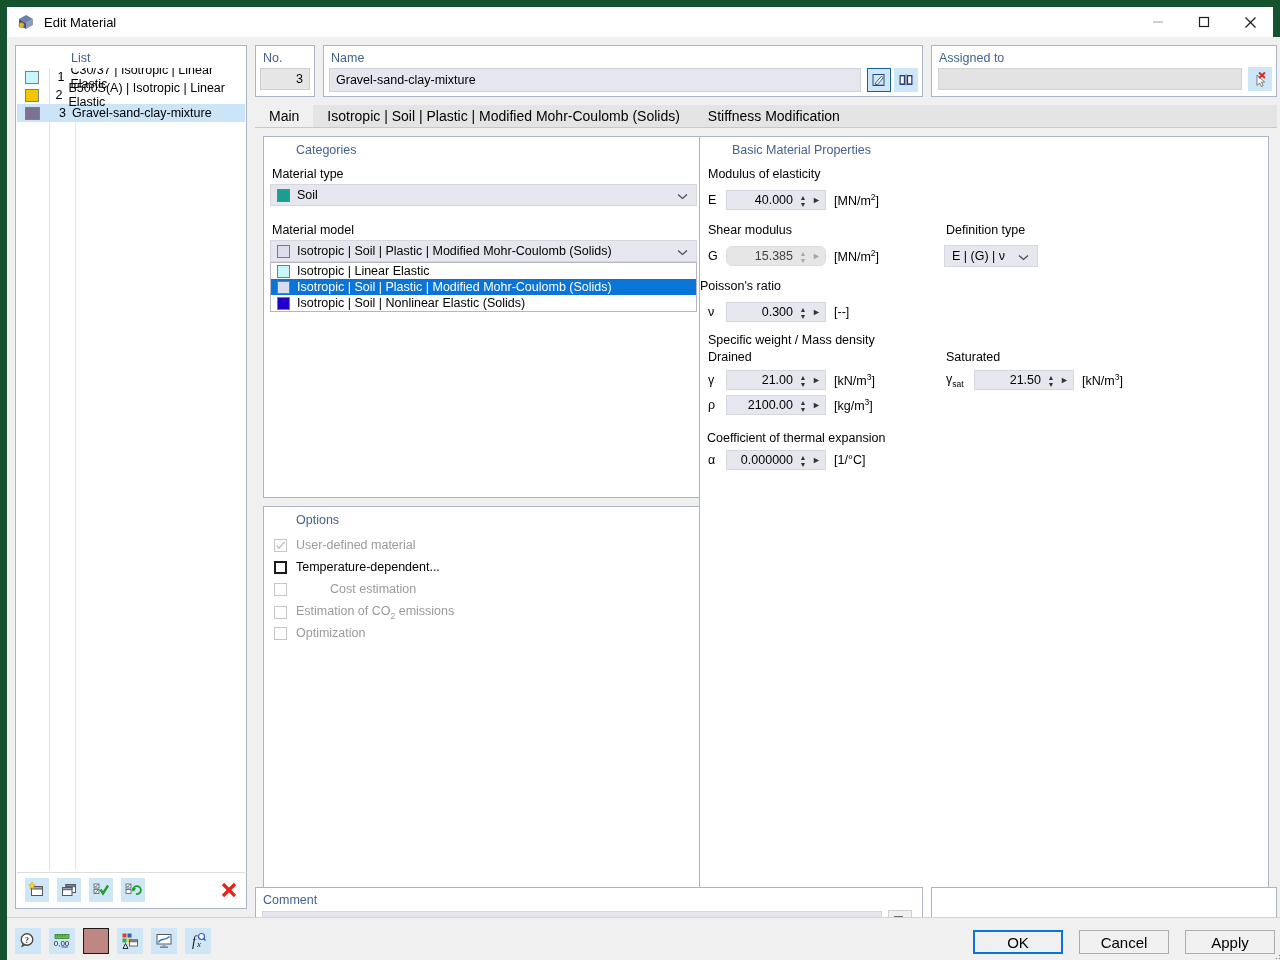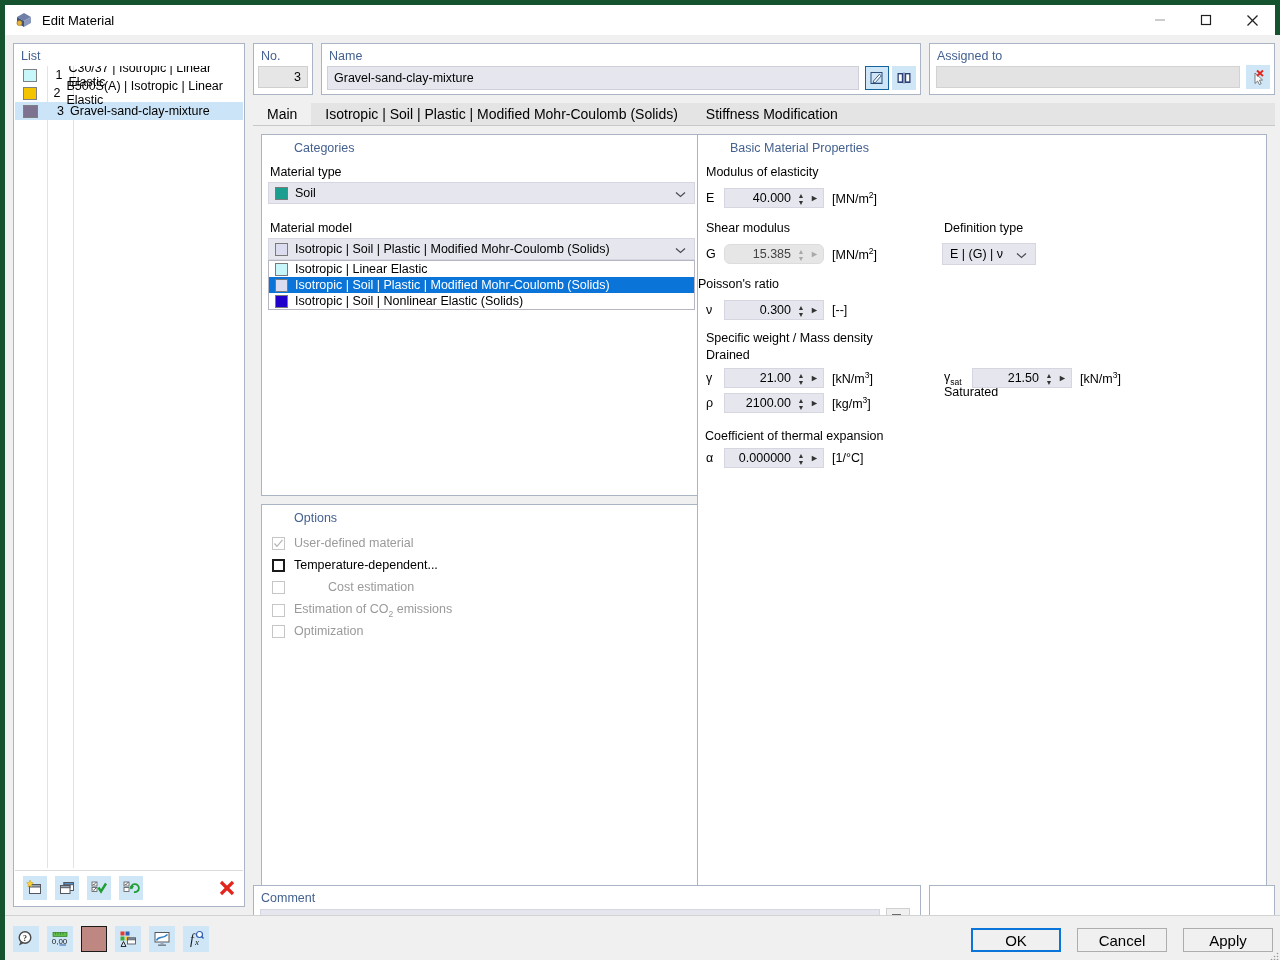--- a/index.html
+++ b/index.html
@@ -3,35 +3,35 @@
 <meta charset="utf-8">
 <style>
   html,body{margin:0;padding:0;}
   body{
     width:1280px;height:960px;overflow:hidden;
     font-family:"Liberation Sans", sans-serif;
     font-size:12.5px;
     color:#000;
     background:#f0f0f0;
   }
-  .win{position:relative;width:1280px;height:960px;background:#8b5cf6;border:5px solid #14532d;box-sizing:border-box;}
+  .win{position:relative;width:1280px;height:960px;background:#8b5cf6;border:7px solid #14532d;box-sizing:border-box;}
 
   
   .titlebar{height:30px;background:#ffffff;display:flex;align-items:center;position:relative;}
   .title-icon{width:18px;height:18px;margin-left:10px;margin-right:9px;position:relative;}
   .title-text{font-size:13px;color:#000;}
   .win-controls{position:absolute;right:0;top:0;display:flex;height:30px;}
   .wc{width:46px;height:30px;display:flex;align-items:center;justify-content:center;}
   .wc svg{display:block;}
 
   
   .body{position:absolute;left:0;top:30px;width:1278px;height:880px;background:#f0f0f0;}
 
   
-  .list-panel{position:absolute;left:8px;top:8px;width:232px;height:864px;background:#ffffff;border:1px solid #a9b4c4;box-sizing:border-box;}
+  .list-panel{position:absolute;left:8px;top:8px;width:232px;height:864px;background:#ffffff;border:1px solid #a9b4c4;box-sizing:border-box;padding-left:48px;}
   .panel-title{color:#44618f;font-size:12.5px;padding:5px 0 3px 7px;}
   .list-rows{position:absolute;left:1px;top:22px;right:1px;bottom:38px;overflow:hidden;}
   .lrow{display:flex;align-items:center;height:18px;font-size:12.5px;}
   .lrow.sel{background:#cce4f7;}
   .sw{width:15px;height:13px;border:1px solid #808080;margin-left:8px;box-sizing:border-box;}
   .lnum{width:22px;text-align:right;margin-right:6px;padding-left:4px;}
   .grid-v{position:absolute;top:22px;bottom:38px;width:1px;background:#e3e3e3;}
   .list-toolbar{position:absolute;left:1px;right:1px;bottom:1px;height:34px;background:#fff;border-top:1px solid #dcdcdc;display:flex;align-items:center;}
   .tbtn{width:24px;height:24px;margin-left:8px;background:#cfe6f7;border:1px solid #cfe6f7;display:flex;align-items:center;justify-content:center;box-sizing:border-box;}
   .tbtn.plain{background:transparent;border-color:transparent;}
@@ -385,21 +385,21 @@
               <span class="sa">▲</span>
               <span class="sa">▼</span>
             </span>
             <span class="tri">►</span>
           </span>
           <span class="unit">[--]</span>
         </div>
 
         <div class="fld-label" style="position:absolute;left:8px;top:196px;">Specific weight / Mass density</div>
         <div class="fld-label" style="position:absolute;left:8px;top:213px;">Drained</div>
-        <div class="fld-label" style="position:absolute;left:246px;top:213px;margin-top:37px;">Saturated</div>
+        <div class="fld-label" style="position:absolute;left:246px;top:213px;">Saturated</div>
 
         <div class="numrow" style="left:8px;top:233px;">
           <span class="numsym">γ</span>
           <span class="numbox" style="width:100px;">
             <span>21.00</span>
             <span class="spin">
               <span class="sa">▲</span>
               <span class="sa">▼</span>
             </span>
             <span class="tri">►</span>

